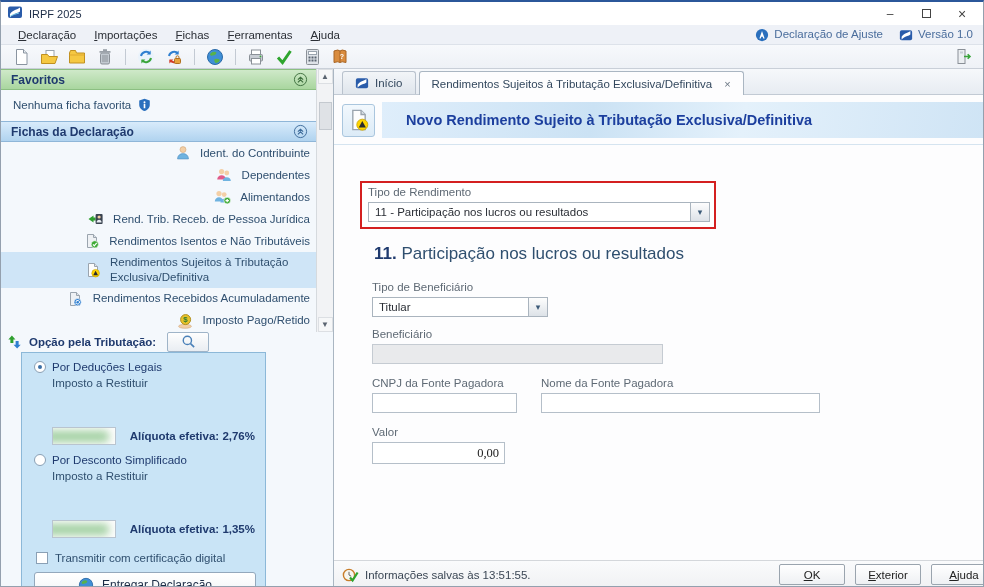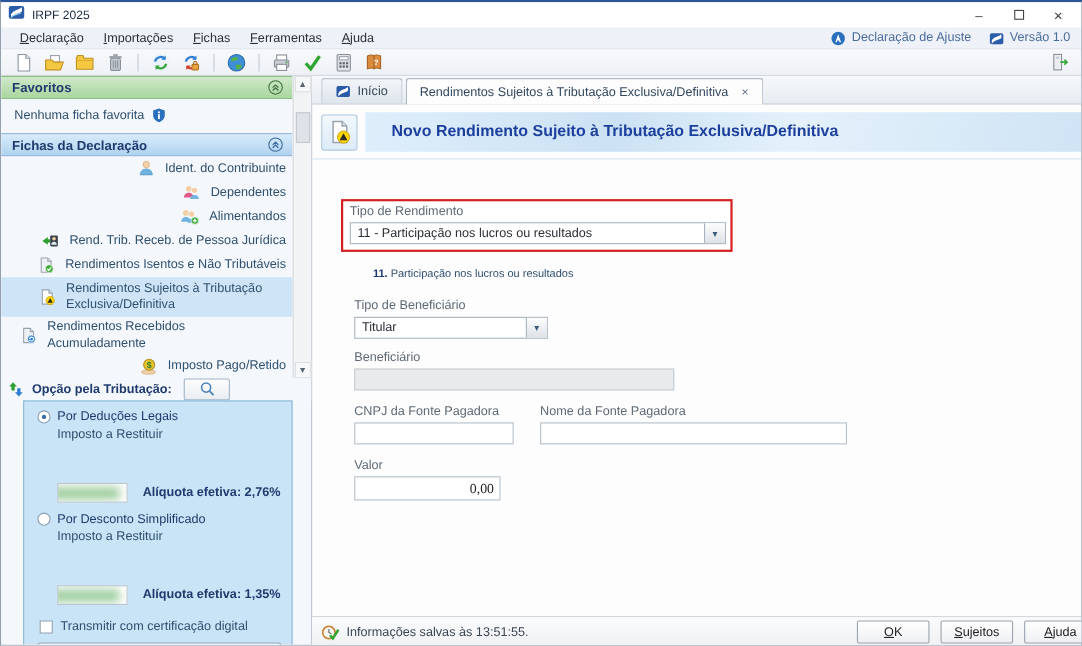--- a/index.html
+++ b/index.html
@@ -18,21 +18,21 @@
   .accel::first-letter{text-decoration:underline;}
   .menubar-right{margin-left:auto;display:flex;align-items:center;gap:16px;color:#4a6d9c;}
   .mb-badge{display:flex;gap:5px;font-size:11.5px;color:#4a6d9c;}
   
   .toolbar{height:24px;background:linear-gradient(#f7f9fc,#eef1f6);border-bottom:1px solid #c9cfd8;display:flex;align-items:center;padding:0 8px;gap:4px;}
   .tool-btn{width:24px;height:21px;display:flex;align-items:center;justify-content:center;border-radius:2px;}
   .tool-sep{width:1px;height:16px;background:#c3cad3;margin:0 4px;}
   .tool-spacer{flex:1;}
   
   .content{display:flex;height:519px;}
-  .sidebar{width:283px;background:#f4f8fc;border-right:1px solid #aab6c2;display:flex;flex-direction:column;}
+  .sidebar{width:333px;background:#f4f8fc;border-right:1px solid #aab6c2;display:flex;flex-direction:column;}
   .side-scroll{display:flex;height:326px;}
   .side-list{flex:1;overflow:hidden;}
   .v-scrollbar{width:17px;background:#f2f3f5;border-left:1px solid #d6dade;display:flex;flex-direction:column;align-items:center;}
   .sb-arrow{width:15px;height:15px;display:flex;align-items:center;justify-content:center;font-size:8px;color:#5a6470;background:#f6f7f8;border:1px solid #dcdfe3;}
   .sb-track{flex:1;width:15px;position:relative;}
   .sb-thumb{position:absolute;top:18px;left:1px;width:13px;height:28px;background:#dfe2e6;border:1px solid #c4c9cf;}
   .panel-head{height:21px;display:flex;align-items:center;padding:0 8px 0 10px;font-size:12px;font-weight:bold;color:#1f3a6e;}
   .ph-green{background:linear-gradient(#cfe9c9,#a9d69f);border-top:1px solid #8cbf82;border-bottom:1px solid #8cbf82;}
   .ph-blue{background:linear-gradient(#d8ebfb,#b0d3ef);border-top:1px solid #8fb6d8;border-bottom:1px solid #8fb6d8;}
   .collapse-btn{margin-left:auto;width:15px;height:15px;color:#3d6e3d;}
@@ -67,21 +67,21 @@
   .tab-close{margin-left:6px;color:#6a7683;font-size:11px;}
   .main-header{display:flex;align-items:center;gap:7px;padding:7px 0 6px 8px;border-bottom:1px solid #d5e4f0;}
   .header-icon-btn{width:33px;height:33px;background:linear-gradient(#f2f8fd,#dcebf7);border:1px solid #aac6de;border-radius:3px;display:flex;align-items:center;justify-content:center;}
   .header-band{flex:1;height:36px;display:flex;align-items:center;padding-left:24px;background:linear-gradient(100deg,#dfeefb 0%,#cbe2f4 35%,#e4f1fb 60%,#cfe4f5 100%);font-size:14.5px;font-weight:bold;color:#1c3f9e;}
   .form{flex:1;padding:36px 0 0 38px;position:relative;}
   .red-box{width:356px;border:2px solid #d42020;padding:3px 4px 5px 6px;margin-left:-12px;background:#fff;}
   .field-label{font-size:11.5px;color:#5f6a75;margin-bottom:4px;}
   .select{display:flex;height:20px;background:#fff;border:1px solid #aab4be;align-items:stretch;}
   .select .sel-text{flex:1;display:flex;align-items:center;padding:0 6px;font-size:11.5px;color:#2b2f36;}
   .select .sel-arrow{width:19px;border-left:1px solid #aab4be;background:linear-gradient(#fdfdfd,#dde2e8);display:flex;align-items:center;justify-content:center;font-size:9px;color:#3c5a78;}
-  .desc-line{margin:15px 0 0 17px;font-size:10px;color:#2f4f6f;}
+  .desc-line{margin:15px 0 0 2px;font-size:17px;color:#2f4f6f;}
   .desc-line b{color:#1f3a6e;}
   .fgroup{margin-top:17px;}
   .text-input{height:20px;border:1px solid #b5bfc9;background:#fff;font-family:"Liberation Sans",sans-serif;font-size:11.5px;color:#222;padding:0 5px;}
   .text-input:disabled{background:#e9eaec;border-color:#c5cbd2;}
   .row-2col{display:flex;gap:24px;margin-top:17px;}
   .valor-input{text-align:right;font-size:12.5px;height:22px;}
   .statusbar{height:28px;border-top:1px solid #d4d7db;background:linear-gradient(#fafbfc,#f0f1f3);display:flex;align-items:center;padding:0 0 0 8px;}
   .status-msg{display:flex;align-items:center;gap:6px;font-size:11.5px;color:#3a4654;}
   .sb-buttons{margin-left:auto;display:flex;gap:10px;}
   .dlg-btn{min-width:66px;height:21px;background:linear-gradient(#ffffff,#eef0f3);border:1px solid #9aa4ae;border-radius:2px;font-size:11.5px;color:#222;display:flex;align-items:center;justify-content:center;}
@@ -492,21 +492,21 @@
               <path d="M7 5.8 v3.2 l2.2 1.2" stroke="#666" stroke-width="1" fill="none"></path>
               <path d="M8 11.5 l2.6 3 L15.6 6.5" stroke="#2ea52e" stroke-width="2.2" fill="none"></path>
             </svg>
           <span>Informações salvas às 13:51:55.</span>
         </span>
         <span class="sb-buttons">
           <span class="dlg-btn">
               <span class="accel">OK</span>
             </span>
           <span class="dlg-btn">
-              <span class="accel">Sujeitos</span>
+              <span class="accel">Exterior</span>
             </span>
           <span class="dlg-btn">
               <span class="accel">Ajuda</span>
             </span>
         </span>
       </div>
     </div>
   </div>
 </div>
 

